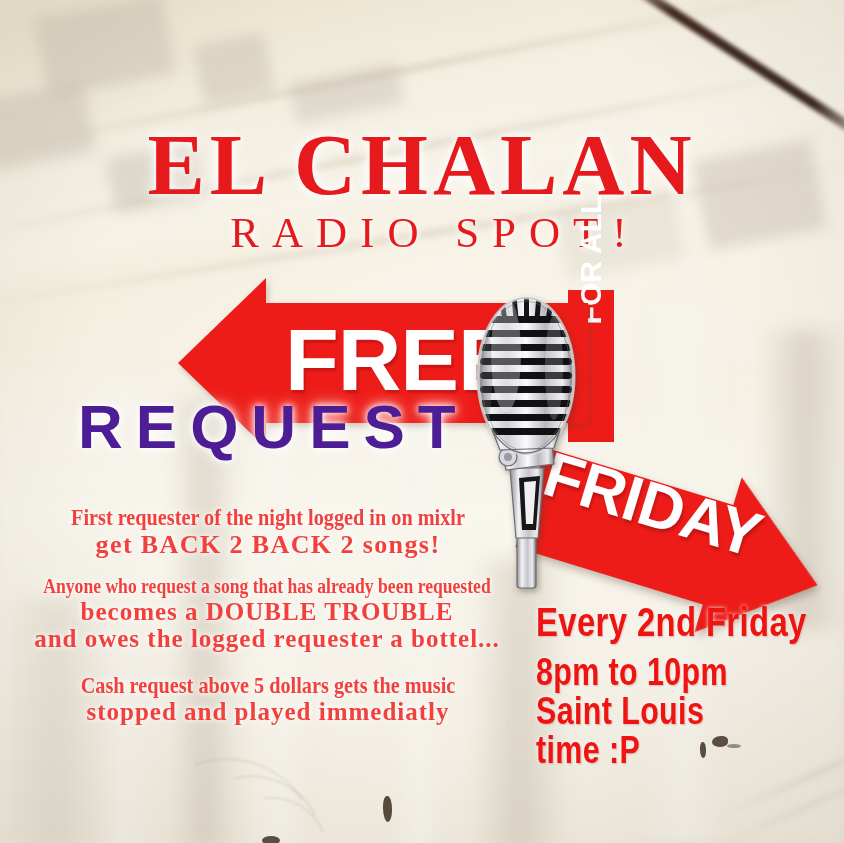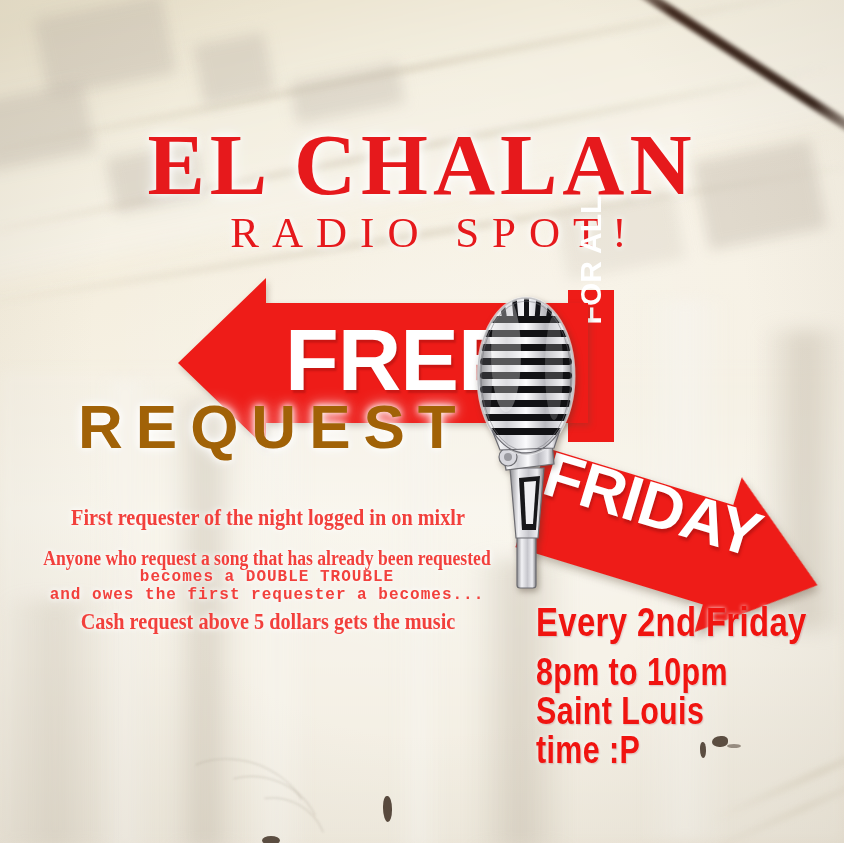--- a/index.html
+++ b/index.html
@@ -152,40 +152,40 @@
     letter-spacing:9px;
     color:#FF0000;
     text-shadow:0 0 6px rgba(255,255,255,.95),0 0 12px rgba(255,255,255,.8),0 0 18px rgba(255,255,255,.5);
     padding-left:26px;
   }
   .req-word{
     font-family:"Liberation Sans", sans-serif;
     font-weight:700;font-size:62px;line-height:1;
     letter-spacing:13px;
     margin-top:4px;
-    color:#a16207;
+    color:#4c1d95;
     text-shadow:0 0 6px rgba(255,255,255,.95),0 0 12px rgba(255,255,255,.8),0 0 18px rgba(255,255,255,.5);
   }
 
   
   .rules{position:absolute;left:4px;top:506px;width:520px;}
   .rule{margin-bottom:17px;text-align:center;}
   .ln{
     font-family:"Liberation Serif", serif;
     color:#F2403C;
     text-shadow:0 0 5px rgba(255,255,255,.95),0 0 10px rgba(255,255,255,.75);
     white-space:nowrap;
     line-height:1.08;
   }
   .ln.cond{font-size:23px;font-weight:700;transform:scaleX(.88);}
   .ln.wide{font-size:26px;font-weight:700;letter-spacing:1.4px;}
-  .ln.wide2{font-size:16px;font-weight:700;letter-spacing:1.0px;font-family:Liberation Mono, monospace;}
+  .ln.wide2{font-size:25px;font-weight:700;letter-spacing:1.0px;}
 
   .rule-1{margin-left:8px;}
-  .rule-2{margin-left:6px;margin-bottom:6px;}
+  .rule-2{margin-left:6px;margin-bottom:22px;}
   .rule-3{margin-left:10px;margin-bottom:24px;}
   .rule-4{margin-left:8px;}
 
   
   .info{
     position:absolute;left:536px;top:601px;
     font-family:"Liberation Sans", sans-serif;
     font-weight:700;
     color:#F01410;
     text-shadow:0 0 5px rgba(255,255,255,.9),1px 1px 2px rgba(120,10,10,.35);
@@ -344,31 +344,33 @@
       <ellipse cx="60" cy="104" rx="45" ry="75" fill="none" stroke="#76767c" stroke-width="1" opacity=".5"></ellipse>
 
       <path d="M26 158 A48 78 0 0 0 94 158 L88 176 L34 178 Z" fill="url(#chrome)" stroke="#6a6a70" stroke-width="1.2"></path>
     </svg>
   </div>
 
   <div class="rules">
 
     <div class="rule rule-1">
       <div class="ln cond">First requester of the night logged in on mixlr</div>
+      <div class="ln wide">get BACK 2 BACK 2 songs!</div>
     </div>
 
     <div class="rule rule-2">
       <div class="ln cond" style="font-size:20px;">Anyone who request a song that has already been requested</div>
       <div class="ln wide2">becomes a DOUBLE TROUBLE</div>
-      <div class="ln wide2">and owes the first requester a becomes...</div>
+      <div class="ln wide2">and owes the logged requester a bottel...</div>
     </div>
 
 
     <div class="rule rule-4">
       <div class="ln cond">Cash request above 5 dollars gets the music</div>
+      <div class="ln wide2">stopped and played immediatly</div>
     </div>
 
   </div>
 
   <div class="info">
     <div class="l big">Every 2nd Friday</div>
     <div class="l" style="margin-top:10px;">8pm to 10pm</div>
     <div class="l">Saint Louis</div>
     <div class="l">time :P</div>
   </div>

